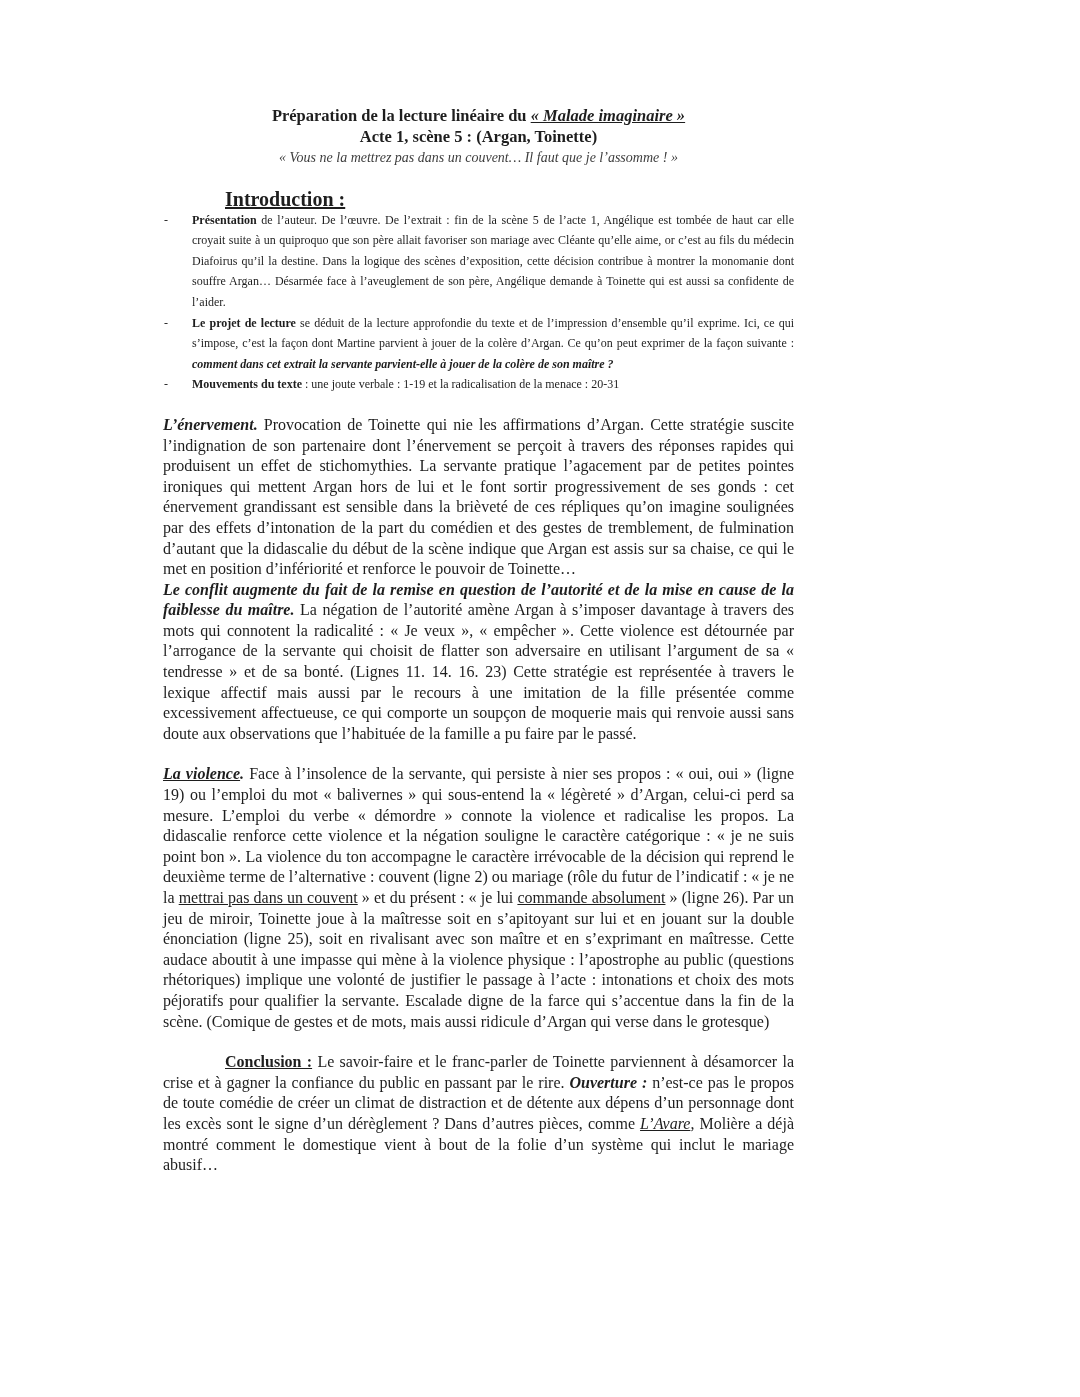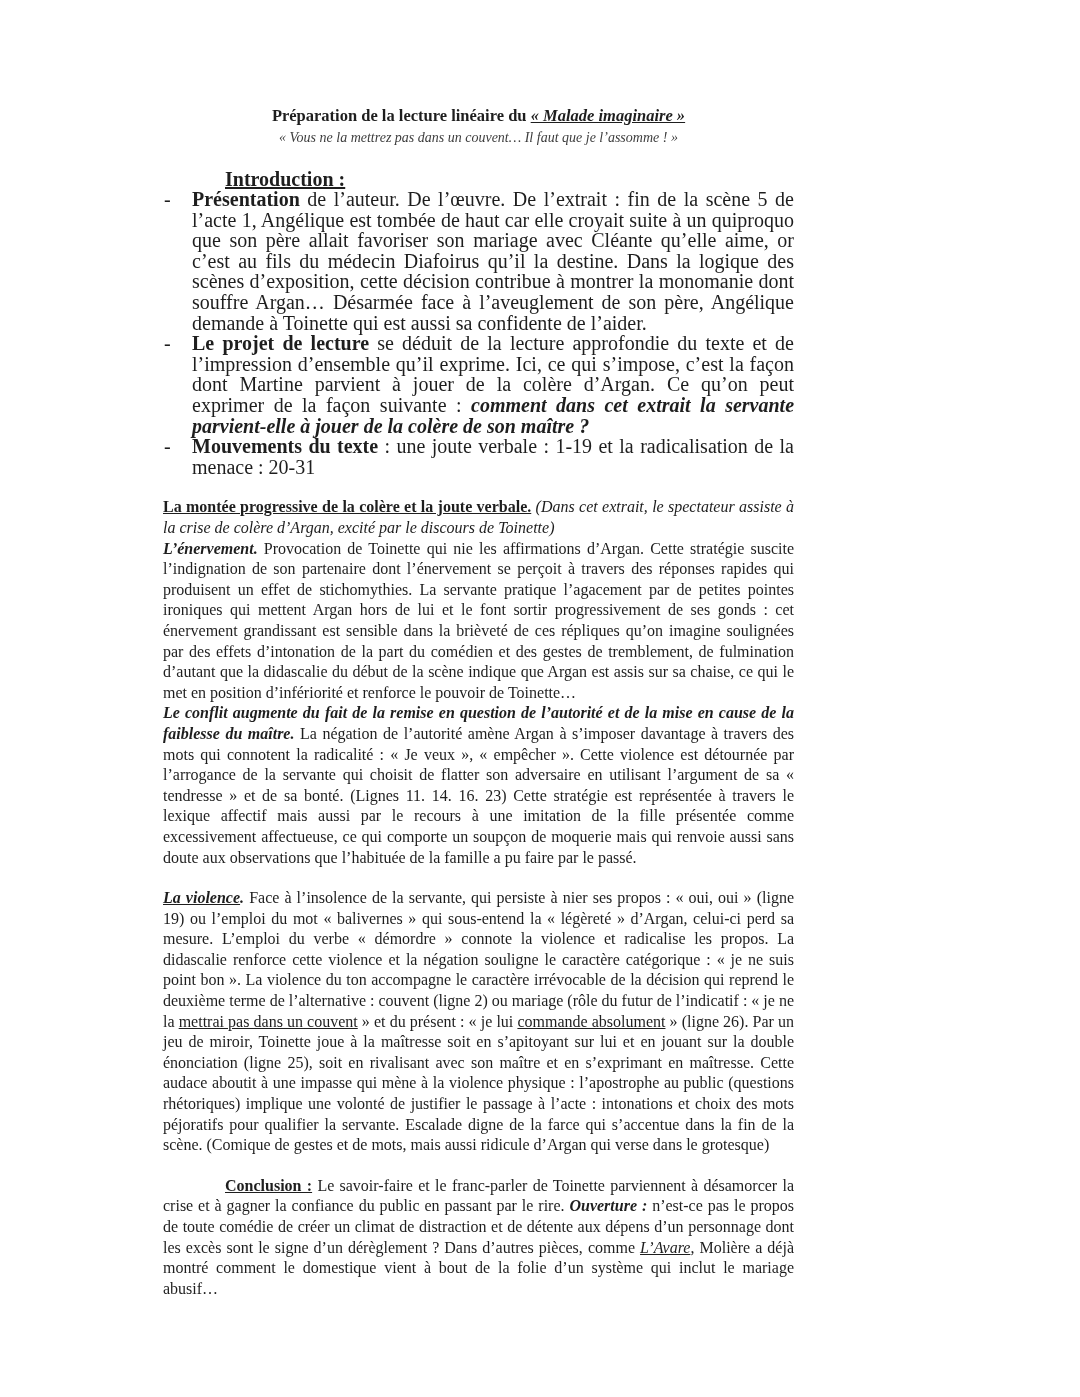--- a/index.html
+++ b/index.html
@@ -16,41 +16,41 @@
     min-height: 1397px;
     padding: 106px 158px 60px 163px;
     background: #ffffff;
   }
   .title-line { text-align: center; font-size: 16.5px; line-height: 20.5px; }
   .epigraph { text-align: center; font-size: 14px; line-height: 22px; color: #3d3d3d; }
   .subheading { font-size: 20px; line-height: 20.6px; padding-left: 62px; }
   .paragraph { font-size: 16px; line-height: 20.6px; text-align: justify; }
   .indent-first { text-indent: 62px; }
   .list-item {
-    font-size: 20px; line-height: 20.6px; text-align: justify;
+    font-size: 12px; line-height: 20.6px; text-align: justify;
     position: relative; padding-left: 29px;
   }
   .list-item::before { content: "-"; position: absolute; left: 1px; top: 0; }
   .spacer { height: 20px; }
   .b { font-weight: bold; }
   .i { font-style: italic; }
   .u { text-decoration: underline; }
 </style>
 </head>
 <body>
 
 <div class="page">
     <div class="title-line"><span class="b">Préparation de la lecture linéaire du </span><span class="b i u">« Malade imaginaire »</span></div>
+    <div class="title-line"><span class="b">Acte 1, scène 5 : (Argan, Toinette)</span></div>
     <div class="epigraph"><span class="i">« Vous ne la mettrez pas dans un couvent… Il faut que je l’assomme ! »</span></div>
     <div class="spacer"></div>
     <div class="subheading"><span class="b u">Introduction :</span></div>
     <div class="list-item"><span class="b">Présentation</span><span> de l’auteur. De l’œuvre. De l’extrait : fin de la scène 5 de l’acte 1, Angélique est tombée de haut car elle croyait suite à un quiproquo que son père allait favoriser son mariage avec Cléante qu’elle aime, or c’est au fils du médecin Diafoirus qu’il la destine. Dans la logique des scènes d’exposition, cette décision contribue à montrer la monomanie dont souffre Argan… Désarmée face à l’aveuglement de son père, Angélique demande à Toinette qui est aussi sa confidente de l’aider.</span></div>
     <div class="list-item"><span class="b">Le projet de lecture</span><span> se déduit de la lecture approfondie du texte et de l’impression d’ensemble qu’il exprime. Ici, ce qui s’impose, c’est la façon dont Martine parvient à jouer de la colère d’Argan. Ce qu’on peut exprimer de la façon suivante : </span><span class="b i">comment dans cet extrait la servante parvient-elle à jouer de la colère de son maître ?</span></div>
     <div class="list-item"><span class="b">Mouvements du texte</span><span> : une joute verbale : 1-19 et la radicalisation de la menace : 20-31</span></div>
     <div class="spacer"></div>
-    <div class="paragraph"><span class="b u">La montée progressive de la colère et la joute verbale.</span><span> </span><span class="i">(Dans cet extrait, le spectateur assiste à la crise de colère d’Argan, excité par le discours de Toinette)</span></div>
     <div class="paragraph"><span class="b i">L’énervement.</span><span> Provocation de Toinette qui nie les affirmations d’Argan. Cette stratégie suscite l’indignation de son partenaire dont l’énervement se perçoit à travers des réponses rapides qui produisent un effet de stichomythies. La servante pratique l’agacement par de petites pointes ironiques qui mettent Argan hors de lui et le font sortir progressivement de ses gonds : cet énervement grandissant est sensible dans la brièveté de ces répliques qu’on imagine soulignées par des effets d’intonation de la part du comédien et des gestes de tremblement, de fulmination d’autant que la didascalie du début de la scène indique que Argan est assis sur sa chaise, ce qui le met en position d’infériorité et renforce le pouvoir de Toinette…</span></div>
     <div class="paragraph"><span class="b i">Le conflit augmente du fait de la remise en question de l’autorité et de la mise en cause de la faiblesse du maître.</span><span> La négation de l’autorité amène Argan à s’imposer davantage à travers des mots qui connotent la radicalité : « Je veux », « empêcher ». Cette violence est détournée par l’arrogance de la servante qui choisit de flatter son adversaire en utilisant l’argument de sa « tendresse » et de sa bonté. (Lignes 11. 14. 16. 23) Cette stratégie est représentée à travers le lexique affectif mais aussi par le recours à une imitation de la fille présentée comme excessivement affectueuse, ce qui comporte un soupçon de moquerie mais qui renvoie aussi sans doute aux observations que l’habituée de la famille a pu faire par le passé.</span></div>
     <div class="spacer"></div>
     <div class="paragraph"><span class="b i u">La violence</span><span class="b i">.</span><span> Face à l’insolence de la servante, qui persiste à nier ses propos : « oui, oui » (ligne 19) ou l’emploi du mot « balivernes » qui sous-entend la « légèreté » d’Argan, celui-ci perd sa mesure. L’emploi du verbe « démordre » connote la violence et radicalise les propos. La didascalie renforce cette violence et la négation souligne le caractère catégorique : « je ne suis point bon ». La violence du ton accompagne le caractère irrévocable de la décision qui reprend le deuxième terme de l’alternative : couvent (ligne 2) ou mariage (rôle du futur de l’indicatif : « je ne la </span><span class="u">mettrai pas dans un couvent</span><span> » et du présent : « je lui </span><span class="u">commande absolument</span><span> » (ligne 26). Par un jeu de miroir, Toinette joue à la maîtresse soit en s’apitoyant sur lui et en jouant sur la double énonciation (ligne 25), soit en rivalisant avec son maître et en s’exprimant en maîtresse. Cette audace aboutit à une impasse qui mène à la violence physique : l’apostrophe au public (questions rhétoriques) implique une volonté de justifier le passage à l’acte : intonations et choix des mots péjoratifs pour qualifier la servante. Escalade digne de la farce qui s’accentue dans la fin de la scène. (Comique de gestes et de mots, mais aussi ridicule d’Argan qui verse dans le grotesque)</span></div>
     <div class="spacer"></div>
     <div class="paragraph indent-first"><span class="b u">Conclusion :</span><span> Le savoir-faire et le franc-parler de Toinette parviennent à désamorcer la crise et à gagner la confiance du public en passant par le rire. </span><span class="b i">Ouverture :</span><span> n’est-ce pas le propos de toute comédie de créer un climat de distraction et de détente aux dépens d’un personnage dont les excès sont le signe d’un dérèglement ? Dans d’autres pièces, comme </span><span class="i u">L’Avare</span><span>, Molière a déjà montré comment le domestique vient à bout de la folie d’un système qui inclut le mariage abusif…</span></div>
   </div>
 
 </body></html>

